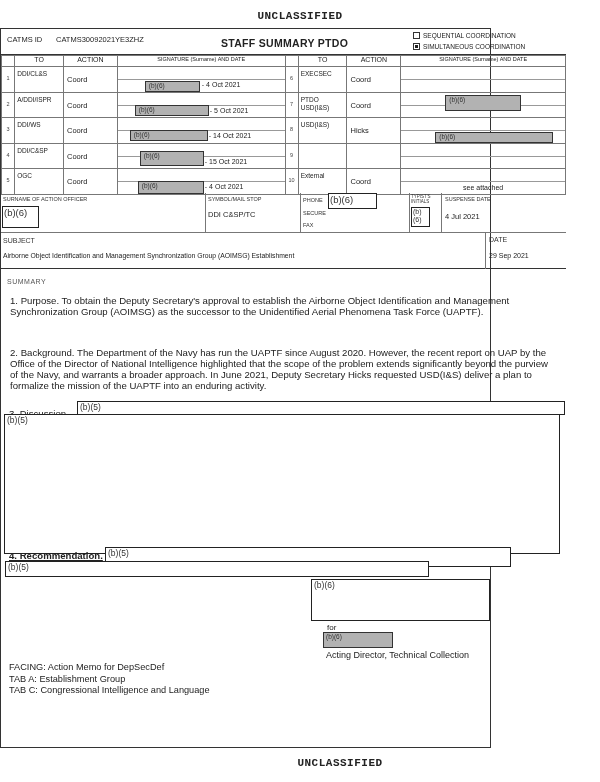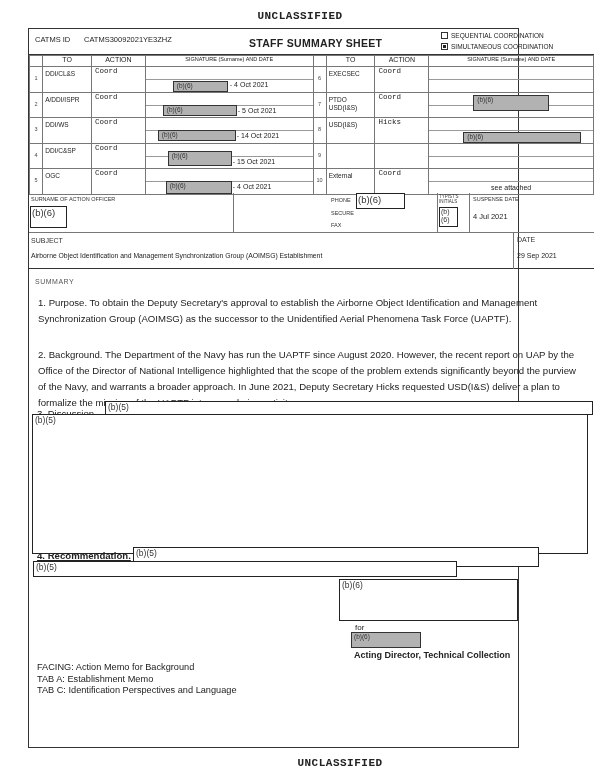--- a/index.html
+++ b/index.html
@@ -4,42 +4,42 @@
 <style>
   * { box-sizing: border-box; margin: 0; padding: 0; }
   html, body { width: 600px; height: 782px; background: #ffffff; overflow: hidden; }
   body { position: relative; font-family: "Liberation Sans", sans-serif; color: #222; }
 
   .classif { position: absolute; left: 0; width: 600px; text-align: center;
     font-family: "Liberation Mono", monospace; font-weight: bold; font-size: 11px; letter-spacing: 0.5px; color: #222; }
   .classif.top { top: 10px; }
   .classif.bottom { top: 757px; left: 40px; }
 
-  .form { position: absolute; left: 28px; top: 28px; width: 491px; height: 720px;
+  .form { position: absolute; left: 0; top: 28px; width: 491px; height: 720px;
     border: 1.5px solid #333; }
 
   
   .hdr { position: absolute; left: 0; top: 0; width: 565px; height: 26px; border-bottom: 1.5px solid #333; }
   .catms-label { position: absolute; left: 6px; top: 6px; font-size: 7.5px; }
   .catms-val { position: absolute; left: 55px; top: 6px; font-size: 7.5px; }
   .sheet-title { position: absolute; left: 220px; top: 8px; font-size: 10.5px; font-weight: bold; letter-spacing: 0.3px; }
   .coord { position: absolute; left: 412px; font-size: 6.5px; display: flex; align-items: center; gap: 3px; }
   .coord.c1 { top: 3px; } .coord.c2 { top: 14px; }
   .chk { width: 7px; height: 7px; border: 1px solid #333; background: #fff; }
   .chk.on { background: #222; box-shadow: inset 0 0 0 1px #fff; }
 
   
   .rt { position: absolute; left: 0; top: 26px; width: 565px; border-collapse: collapse; }
   .rt td, .rt th { border: 1px solid #777; font-weight: normal; vertical-align: top; }
   .rt th { height: 11px; font-size: 7px; text-align: center; }
   .rt th.sig { font-size: 5.5px; }
   .rt td { height: 25.5px; position: relative; }
   .rt .num { width: 13px; font-size: 5.5px; text-align: center; padding-top: 8px; color: #444; }
   .rt .to { width: 48px; font-size: 6.5px; padding: 3px 2px; line-height: 8px; }
-  .rt .act { width: 53px; font-size: 7.5px; padding: 0 3px 0 3px; font-family: Liberation Mono, monospace; }
+  .rt .act { width: 53px; font-size: 7.5px; padding: 8px 3px 0 3px; }
   .rt .sigc { width: 165px; }
   .rt .sigc.r { width: 162px; }
   .rt .sigc::before { content: ""; position: absolute; left: 0; right: 0; top: 12px; border-top: 1px solid #999; }
   .red-gray { position: absolute; height: 11px; background: #b2b2b2; border: 1.5px solid #333;
     font-size: 6.5px; padding-left: 3px; line-height: 8px; color: #333; }
   .sig-date { position: absolute; font-size: 7px; top: 14px; }
   .see-att { position: absolute; width: 100%; text-align: center; font-size: 7px; top: 15px; }
 
   
   .ao { position: absolute; left: 0; top: 164px; width: 565px; height: 40px; border-bottom: 1px solid #777; }
@@ -48,44 +48,44 @@
   .val { font-size: 7.5px; position: absolute; }
   .redbox { position: absolute; border: 1.5px solid #222; background: #fff; font-size: 9.5px; padding-left: 1px; line-height: 11px; color: #333; }
   .redbox.sm { font-size: 7px; line-height: 8px; }
 
   
   .subj { position: absolute; left: 0; top: 204px; width: 565px; height: 36px; border-bottom: 1.5px solid #333; }
   .subj .date-col { position: absolute; left: 484px; top: 0; height: 36px; width: 81px; border-left: 1px solid #777; }
 
   
   .summary-lbl { position: absolute; left: 6px; top: 249px; font-size: 7px; color: #555; letter-spacing: 0.5px; }
-  .para { position: absolute; left: 9px; width: 545px; font-size: 9.6px; line-height: 16px; color: #222; }
+  .para { position: absolute; left: 9px; width: 545px; font-size: 9.6px; line-height: 11px; color: #222; }
   .para.p1 { top: 266px; }
   .para.p2 { top: 318px; }
 
   .lbl-u { position: absolute; font-size: 9.6px; color: #222; text-decoration: underline; }
   .rbox { position: absolute; border: 1.5px solid #222; background: #fff; font-size: 8.5px; padding-left: 2px; line-height: 10px; color: #333; }
   .gray-red { position: absolute; background: #b2b2b2; border: 1.5px solid #333; font-size: 6.5px; padding-left: 2px; line-height: 8px; color: #333; }
 
   .for-lbl { position: absolute; left: 326px; top: 594px; font-size: 8px; }
-  .signer-title { position: absolute; left: 325px; top: 621px; font-size: 9px; font-weight: bold; }
+  .signer-title { position: absolute; left: 325px; top: 621px; font-size: 9px; }
 
   .attach { position: absolute; left: 8px; top: 633px; font-size: 9.2px; line-height: 11.5px; }
 </style>
 </head>
 <body>
 
 <div class="classif top">UNCLASSIFIED</div>
 
 <div class="form">
 
   <div class="hdr">
     <span class="catms-label">CATMS ID</span>
     <span class="catms-val">CATMS30092021YE3ZHZ</span>
-    <span class="sheet-title">STAFF SUMMARY SHEET</span>
+    <span class="sheet-title">STAFF SUMMARY PTDO</span>
     <div class="coord c1">
       <span class="chk"></span>
       <span>SEQUENTIAL COORDINATION</span>
     </div>
     <div class="coord c2">
       <span class="chk on"></span>
       <span>SIMULTANEOUS COORDINATION</span>
     </div>
   </div>
 
@@ -173,20 +173,24 @@
       </td>
     </tr>
   </tbody>
     </table>
 
   <div class="ao">
     <div class="cell" style="left:0;width:205px;">
       <span class="lbl" style="left:2px;top:3px;">SURNAME OF ACTION OFFICER</span>
       <span class="redbox" style="left:1px;top:13px;width:37px;height:22px;">(b)(6)</span>
     </div>
+    <div class="cell" style="left:205px;width:95px;">
+      <span class="lbl" style="left:2px;top:3px;">SYMBOL/MAIL STOP</span>
+      <span class="val" style="left:2px;top:17px;">DDI C&amp;SP/TC</span>
+    </div>
     <div class="cell" style="left:300px;width:109px;">
       <span class="lbl" style="left:2px;top:4px;">PHONE</span>
       <span class="redbox" style="left:27px;top:0px;width:49px;height:16px;">(b)(6)</span>
       <span class="lbl" style="left:2px;top:17px;">SECURE</span>
       <span class="lbl" style="left:2px;top:29px;">FAX</span>
     </div>
     <div class="cell" style="left:409px;width:32px;">
       <span class="lbl" style="left:1px;top:1px;font-size:4.5px;width:30px;line-height:5px;">TYPIST'S INITIALS</span>
       <span class="redbox sm" style="left:1px;top:14px;width:19px;height:20px;">(b)(6)</span>
     </div>
@@ -216,19 +220,19 @@
   <span class="lbl-u" style="left:8px;top:521px;font-weight:bold;">4. Recommendation.</span>
   <span class="rbox" style="left:104px;top:518px;width:406px;height:20px;">(b)(5)</span>
   <span class="rbox" style="left:4px;top:532px;width:424px;height:16px;">(b)(5)</span>
 
   <span class="rbox" style="left:310px;top:550px;width:179px;height:42px;">(b)(6)</span>
   <span class="for-lbl">for</span>
   <span class="gray-red" style="left:322px;top:603px;width:70px;height:16px;">(b)(6)</span>
   <span class="signer-title">Acting Director, Technical Collection</span>
 
   <div class="attach">
-    <div>FACING: Action Memo for Background</div>
-    <div>TAB A: Establishment Memo</div>
-    <div>TAB C: Identification Perspectives and Language</div>
+    <div>FACING: Action Memo for DepSecDef</div>
+    <div>TAB A: Establishment Group</div>
+    <div>TAB C: Congressional Intelligence and Language</div>
   </div>
 </div>
 
 <div class="classif bottom">UNCLASSIFIED</div>
 
 </body></html>

